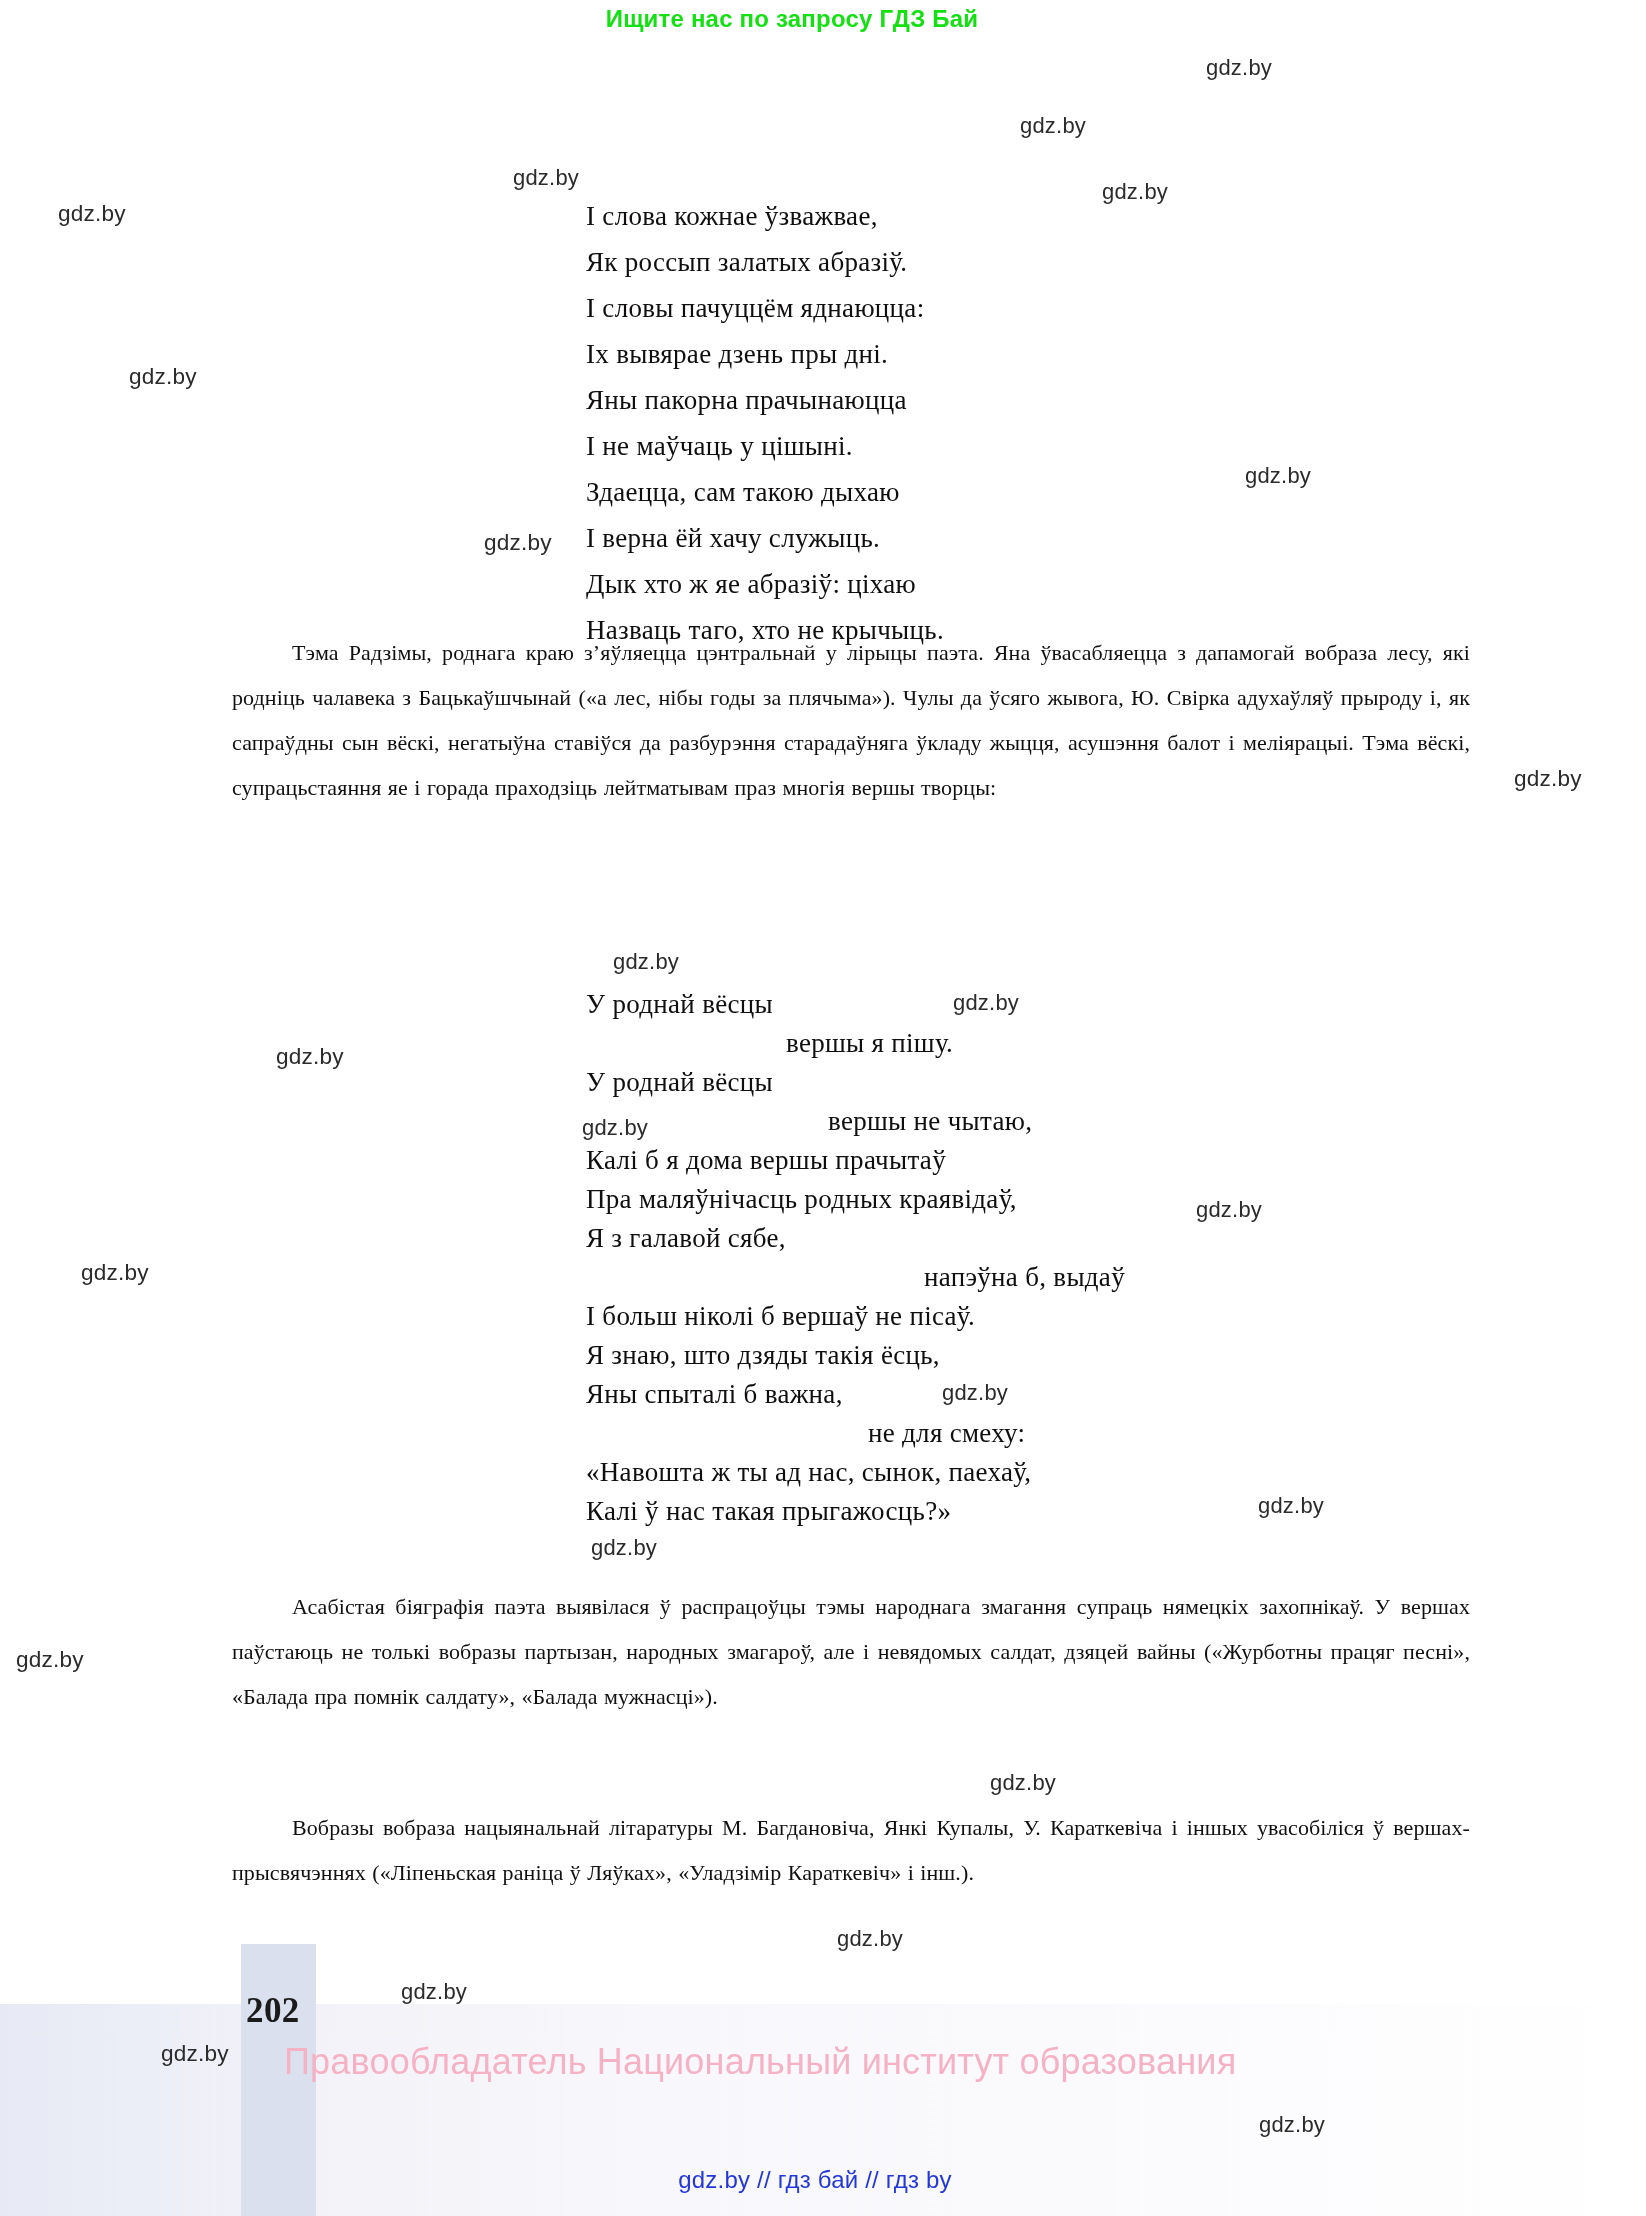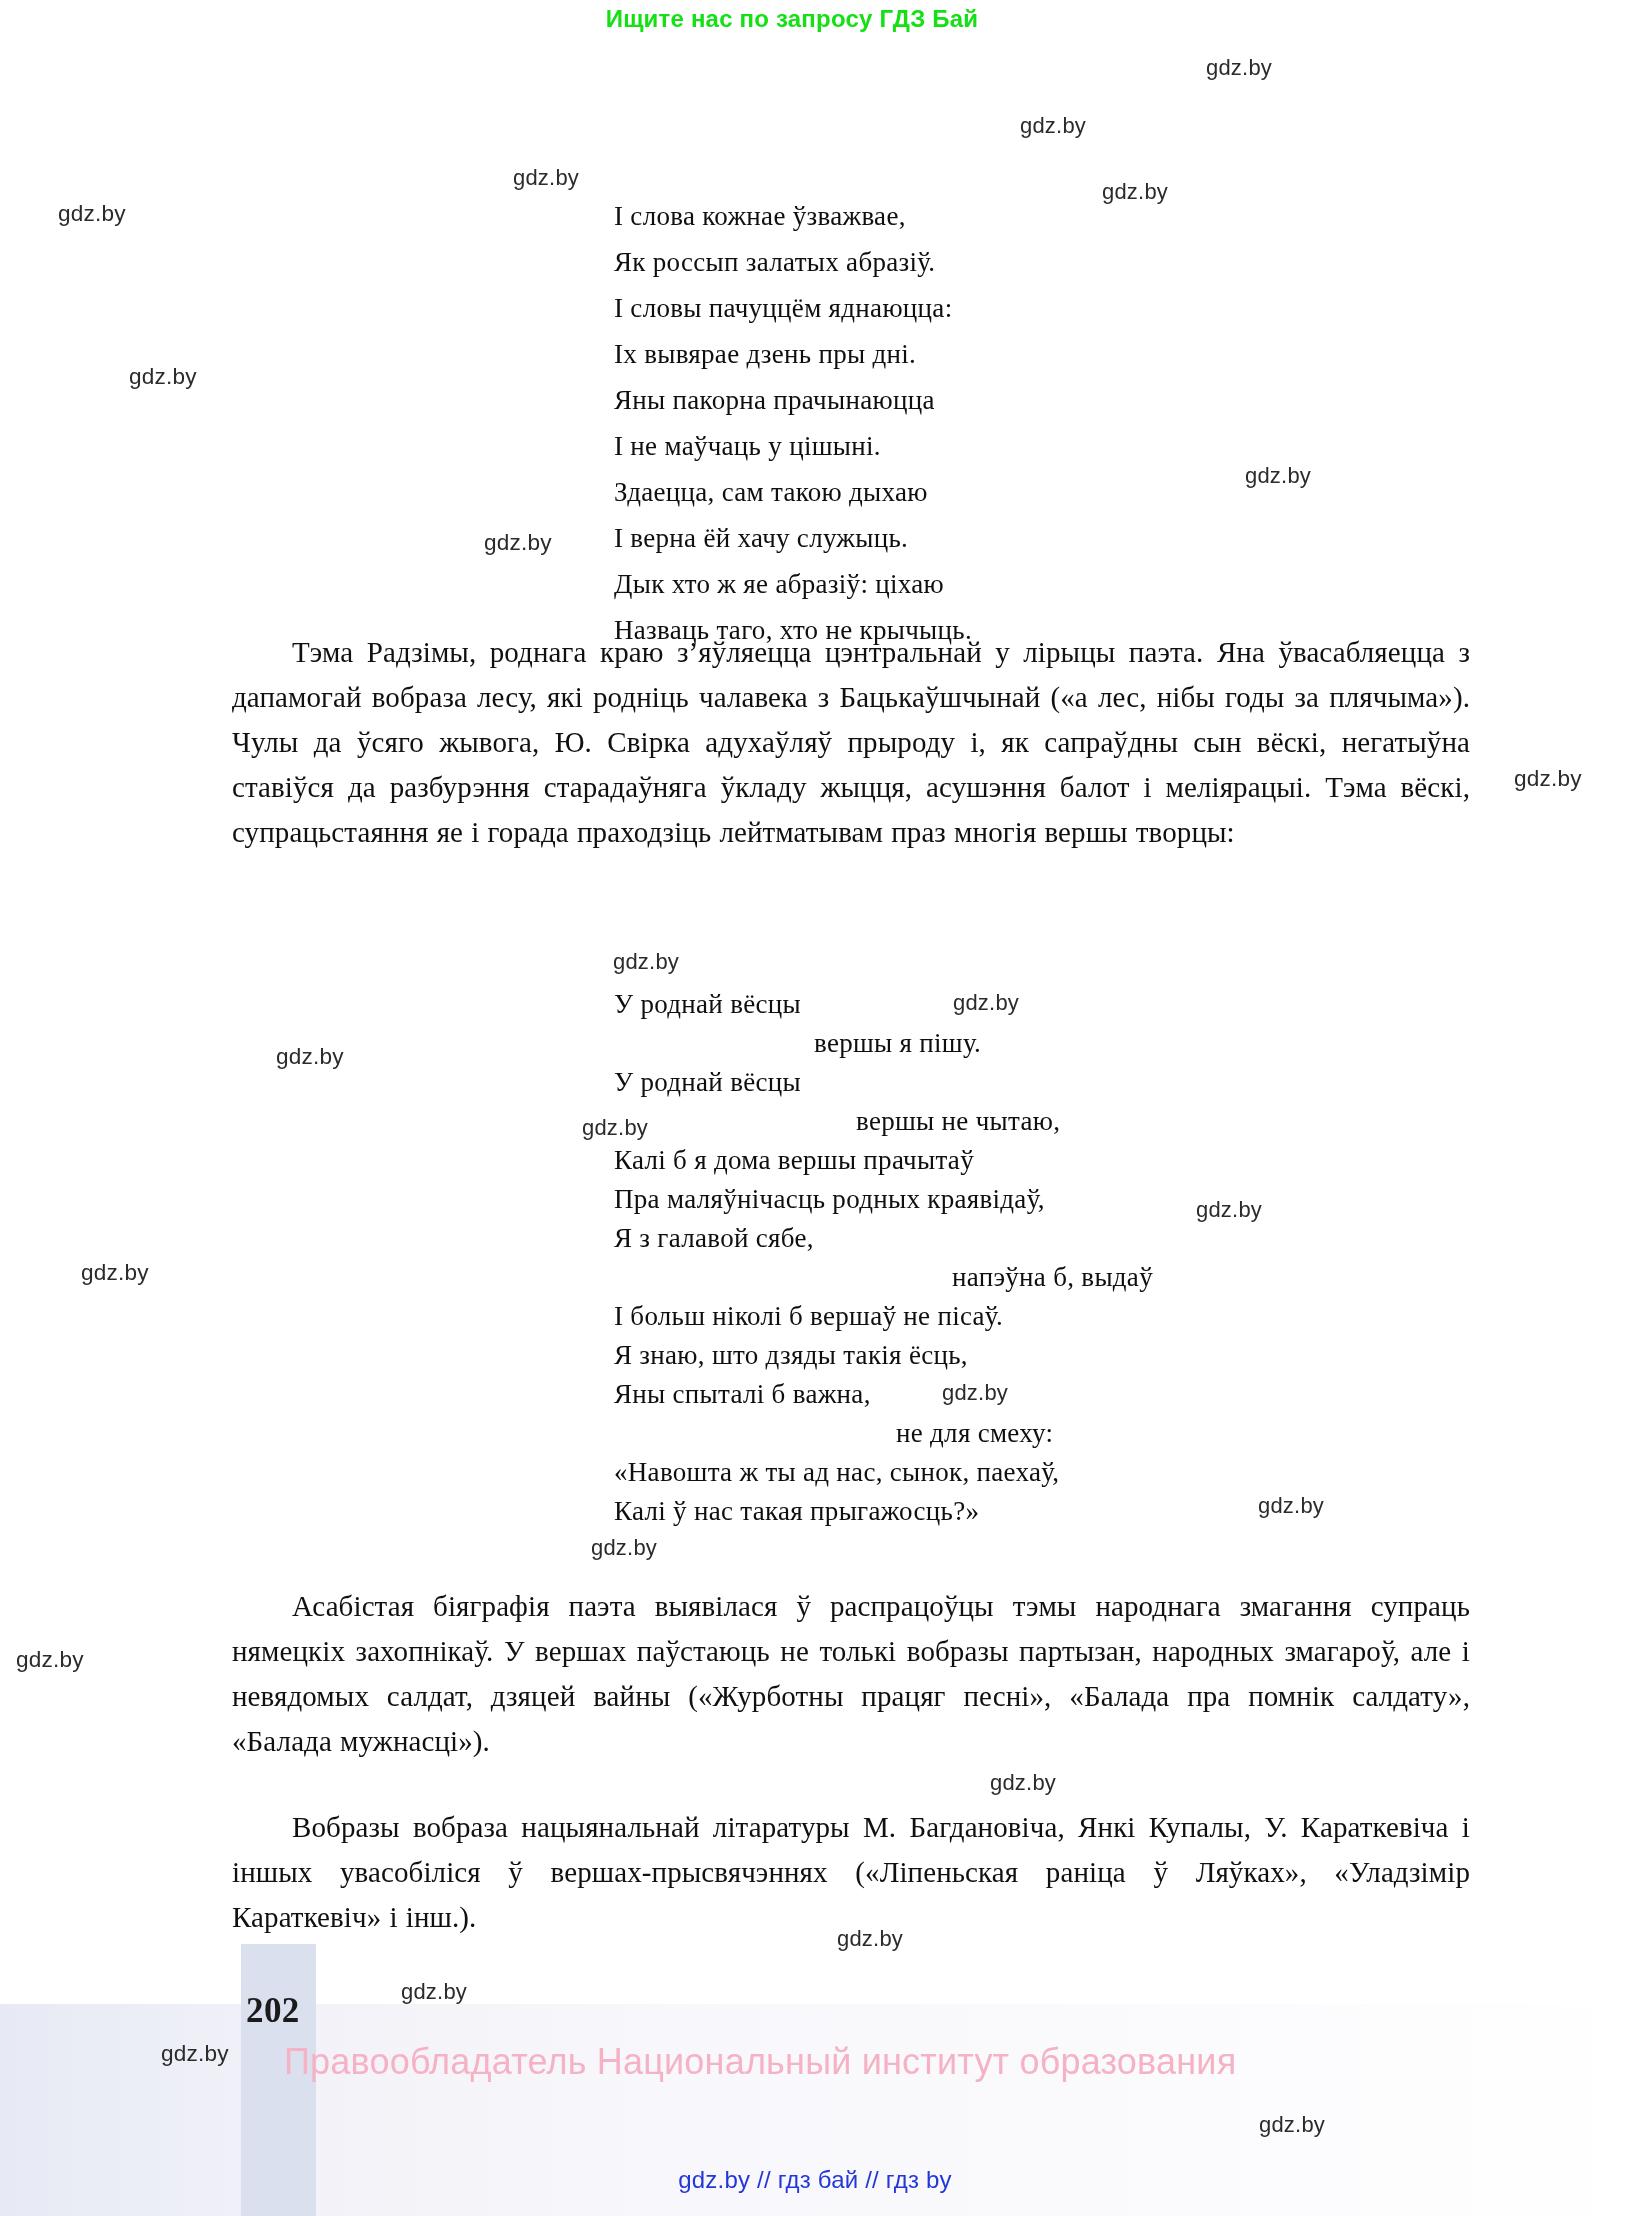--- a/index.html
+++ b/index.html
@@ -74,21 +74,20 @@
     padding: 0;
     list-style: none;
   }
   .poem .pline {
     font-family: "Liberation Serif", "DejaVu Serif", serif;
     font-size: 27px;
     line-height: 46px;
     color: #100e0e;
     white-space: pre;
     letter-spacing: 0.3px;
-    margin-left: 28px;
   }
 
   .poem-1 {
     position: absolute;
     left: 586px;
     top: 193px;
   }
 
   .poem-2 {
     position: absolute;
@@ -100,21 +99,21 @@
   .poem-2 .ind-1  { padding-left: 200px; }
   .poem-2 .ind-2  { padding-left: 242px; }
   .poem-2 .ind-3  { padding-left: 338px; }
   .poem-2 .ind-4  { padding-left: 282px; }
 
   .para {
     position: absolute;
     left: 232px;
     width: 1238px;
     font-family: "Liberation Serif", "DejaVu Serif", serif;
-    font-size: 29px;
+    font-size: 22px;
     line-height: 45px;
     color: #110f0f;
     text-align: justify;
     text-align-last: left;
     text-indent: 60px;
     letter-spacing: 0.1px;
     word-spacing: 0.8px;
     margin: 0;
   }
   .para-1 { top: 630px; }

